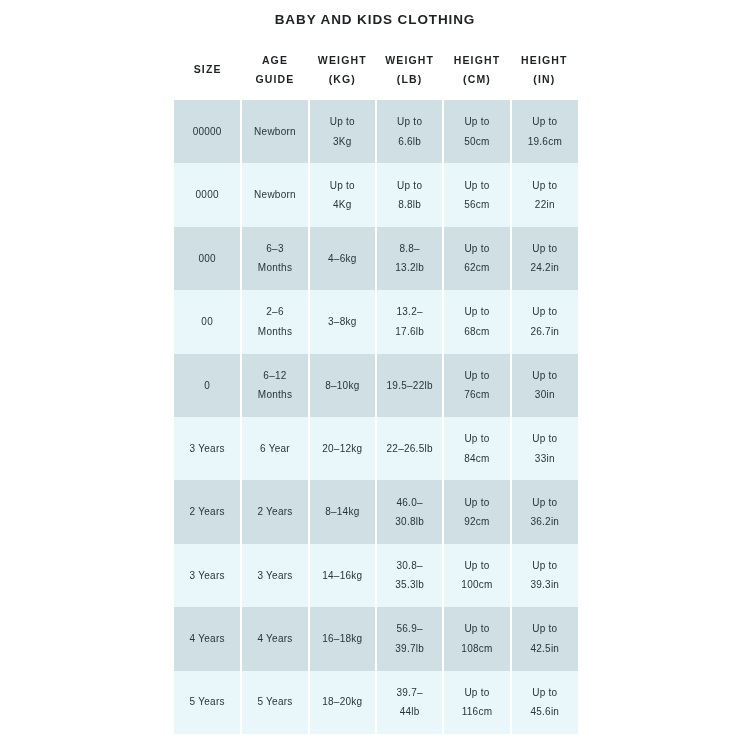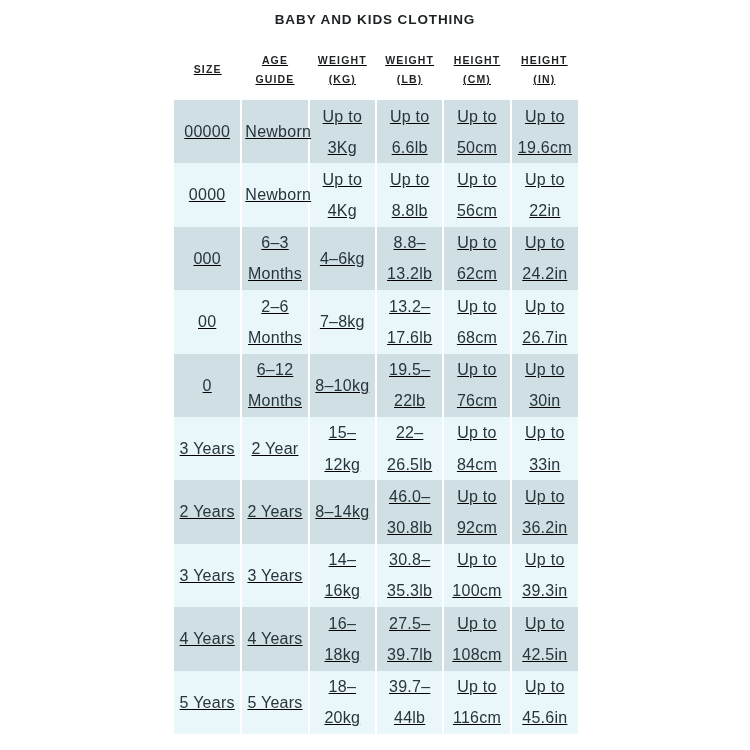--- a/index.html
+++ b/index.html
@@ -35,21 +35,20 @@
     color: #1e2224;
     white-space: nowrap;
   }
 
   
   .table-wrap {
     position: absolute;
     left: 174px;
     top: 40px;
     width: 404px;
-    text-decoration: underline;
   }
 
   table.size-chart {
     width: 404px;
     border-collapse: separate;
     border-spacing: 0;
     table-layout: fixed;
   }
 
   table.size-chart col {
@@ -72,21 +71,21 @@
   thead th .hline {
     display: block;
   }
 
   
   tbody td {
     padding: 0 3px;
     height: 63.4px;
     vertical-align: middle;
     text-align: center;
-    font-size: 16px;
+    font-size: 10px;
     font-weight: normal;
     letter-spacing: 0.25px;
     color: #28343a;
     line-height: 1.95;
     border-left: 1.6px solid #ffffff;
     border-right: 1.6px solid #ffffff;
   }
   tbody td:first-child { border-left: 0; }
   tbody td:last-child  { border-right: 0; }
 
@@ -216,21 +215,21 @@
           </tr>
           <tr class="band-light">
             <td>
               <span class="cline">00</span>
             </td>
             <td>
               <span class="cline">2–6</span>
               <span class="cline">Months</span>
             </td>
             <td>
-              <span class="cline">7–8kg</span>
+              <span class="cline">3–8kg</span>
             </td>
             <td>
               <span class="cline">13.2–</span>
               <span class="cline">17.6lb</span>
             </td>
             <td>
               <span class="cline">Up to</span>
               <span class="cline">68cm</span>
             </td>
             <td>
@@ -259,24 +258,24 @@
             <td>
               <span class="cline">Up to</span>
               <span class="cline">30in</span>
             </td>
           </tr>
           <tr class="band-light">
             <td>
               <span class="cline">3 Years</span>
             </td>
             <td>
-              <span class="cline">2 Year</span>
-            </td>
-            <td>
-              <span class="cline">15–12kg</span>
+              <span class="cline">6 Year</span>
+            </td>
+            <td>
+              <span class="cline">20–12kg</span>
             </td>
             <td>
               <span class="cline">22–26.5lb</span>
             </td>
             <td>
               <span class="cline">Up to</span>
               <span class="cline">84cm</span>
             </td>
             <td>
               <span class="cline">Up to</span>
@@ -333,21 +332,21 @@
             <td>
               <span class="cline">4 Years</span>
             </td>
             <td>
               <span class="cline">4 Years</span>
             </td>
             <td>
               <span class="cline">16–18kg</span>
             </td>
             <td>
-              <span class="cline">27.5–</span>
+              <span class="cline">56.9–</span>
               <span class="cline">39.7lb</span>
             </td>
             <td>
               <span class="cline">Up to</span>
               <span class="cline">108cm</span>
             </td>
             <td>
               <span class="cline">Up to</span>
               <span class="cline">42.5in</span>
             </td>

